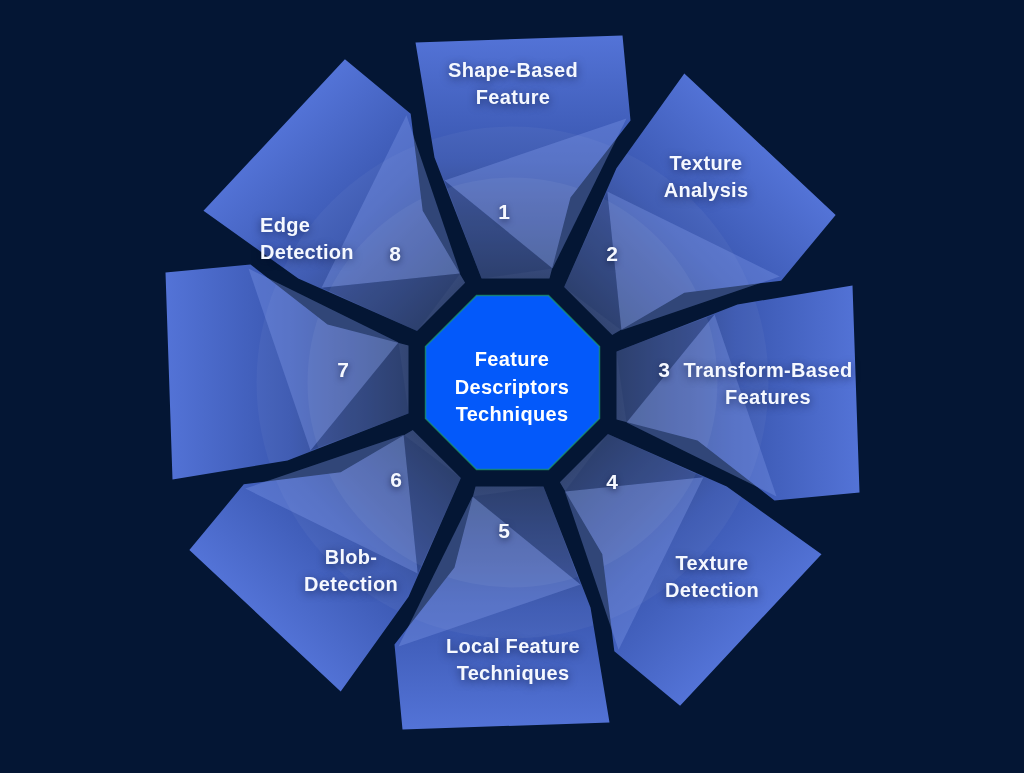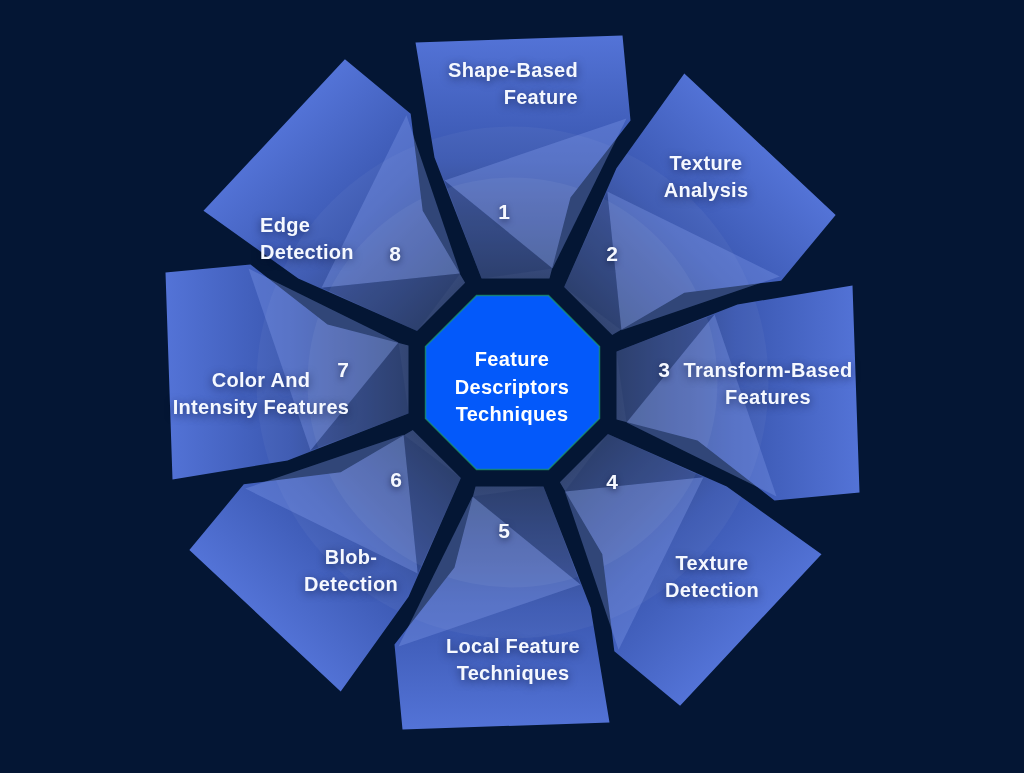--- a/index.html
+++ b/index.html
@@ -75,21 +75,21 @@
       <path d="M -36,-87 L 36,-87 L 87,-36 L 87,36 L 36,87 L -36,87 L -87,36 L -87,-36 Z" fill="none" stroke-width="1.5" stroke-opacity="0.7" stroke="#1e9e6a"></path>
     </g>
   </svg>
 
   <div class="center-label" style="left:512px;top:387px;">
     <span>Feature</span>
     <span>Descriptors</span>
     <span>Techniques</span>
   </div>
 
-  <div class="label" style="left:513px;top:84px;align-items:flex-end;">
+  <div class="label" style="left:513px;top:84px;">
     <span>Shape-Based</span>
     <span>Feature</span>
   </div>
   <div class="label" style="left:768px;top:384px;">
     <span>Transform-Based</span>
     <span>Features</span>
   </div>
   <div class="label" style="left:706px;top:177px;">
     <span>Texture</span>
     <span>Analysis</span>
@@ -99,24 +99,20 @@
     <span>Detection</span>
   </div>
   <div class="label" style="left:513px;top:660px;">
     <span>Local Feature</span>
     <span>Techniques</span>
   </div>
   <div class="label" style="left:343px;top:571px;margin-left:8px;">
     <span>Blob-</span>
     <span>Detection</span>
   </div>
-  <div class="label" style="left:261px;top:394px;">
-    <span>Color And</span>
-    <span>Intensity Features</span>
-  </div>
   <div class="label left" style="left:260px;top:191px;">
     <span>Edge</span>
     <span>Detection</span>
   </div>
 
   <div class="num" style="left:504px;top:212px;">1</div>
   <div class="num" style="left:612px;top:254px;">2</div>
   <div class="num" style="left:664px;top:370px;">3</div>
   <div class="num" style="left:612px;top:482px;">4</div>
   <div class="num" style="left:504px;top:531px;">5</div>

